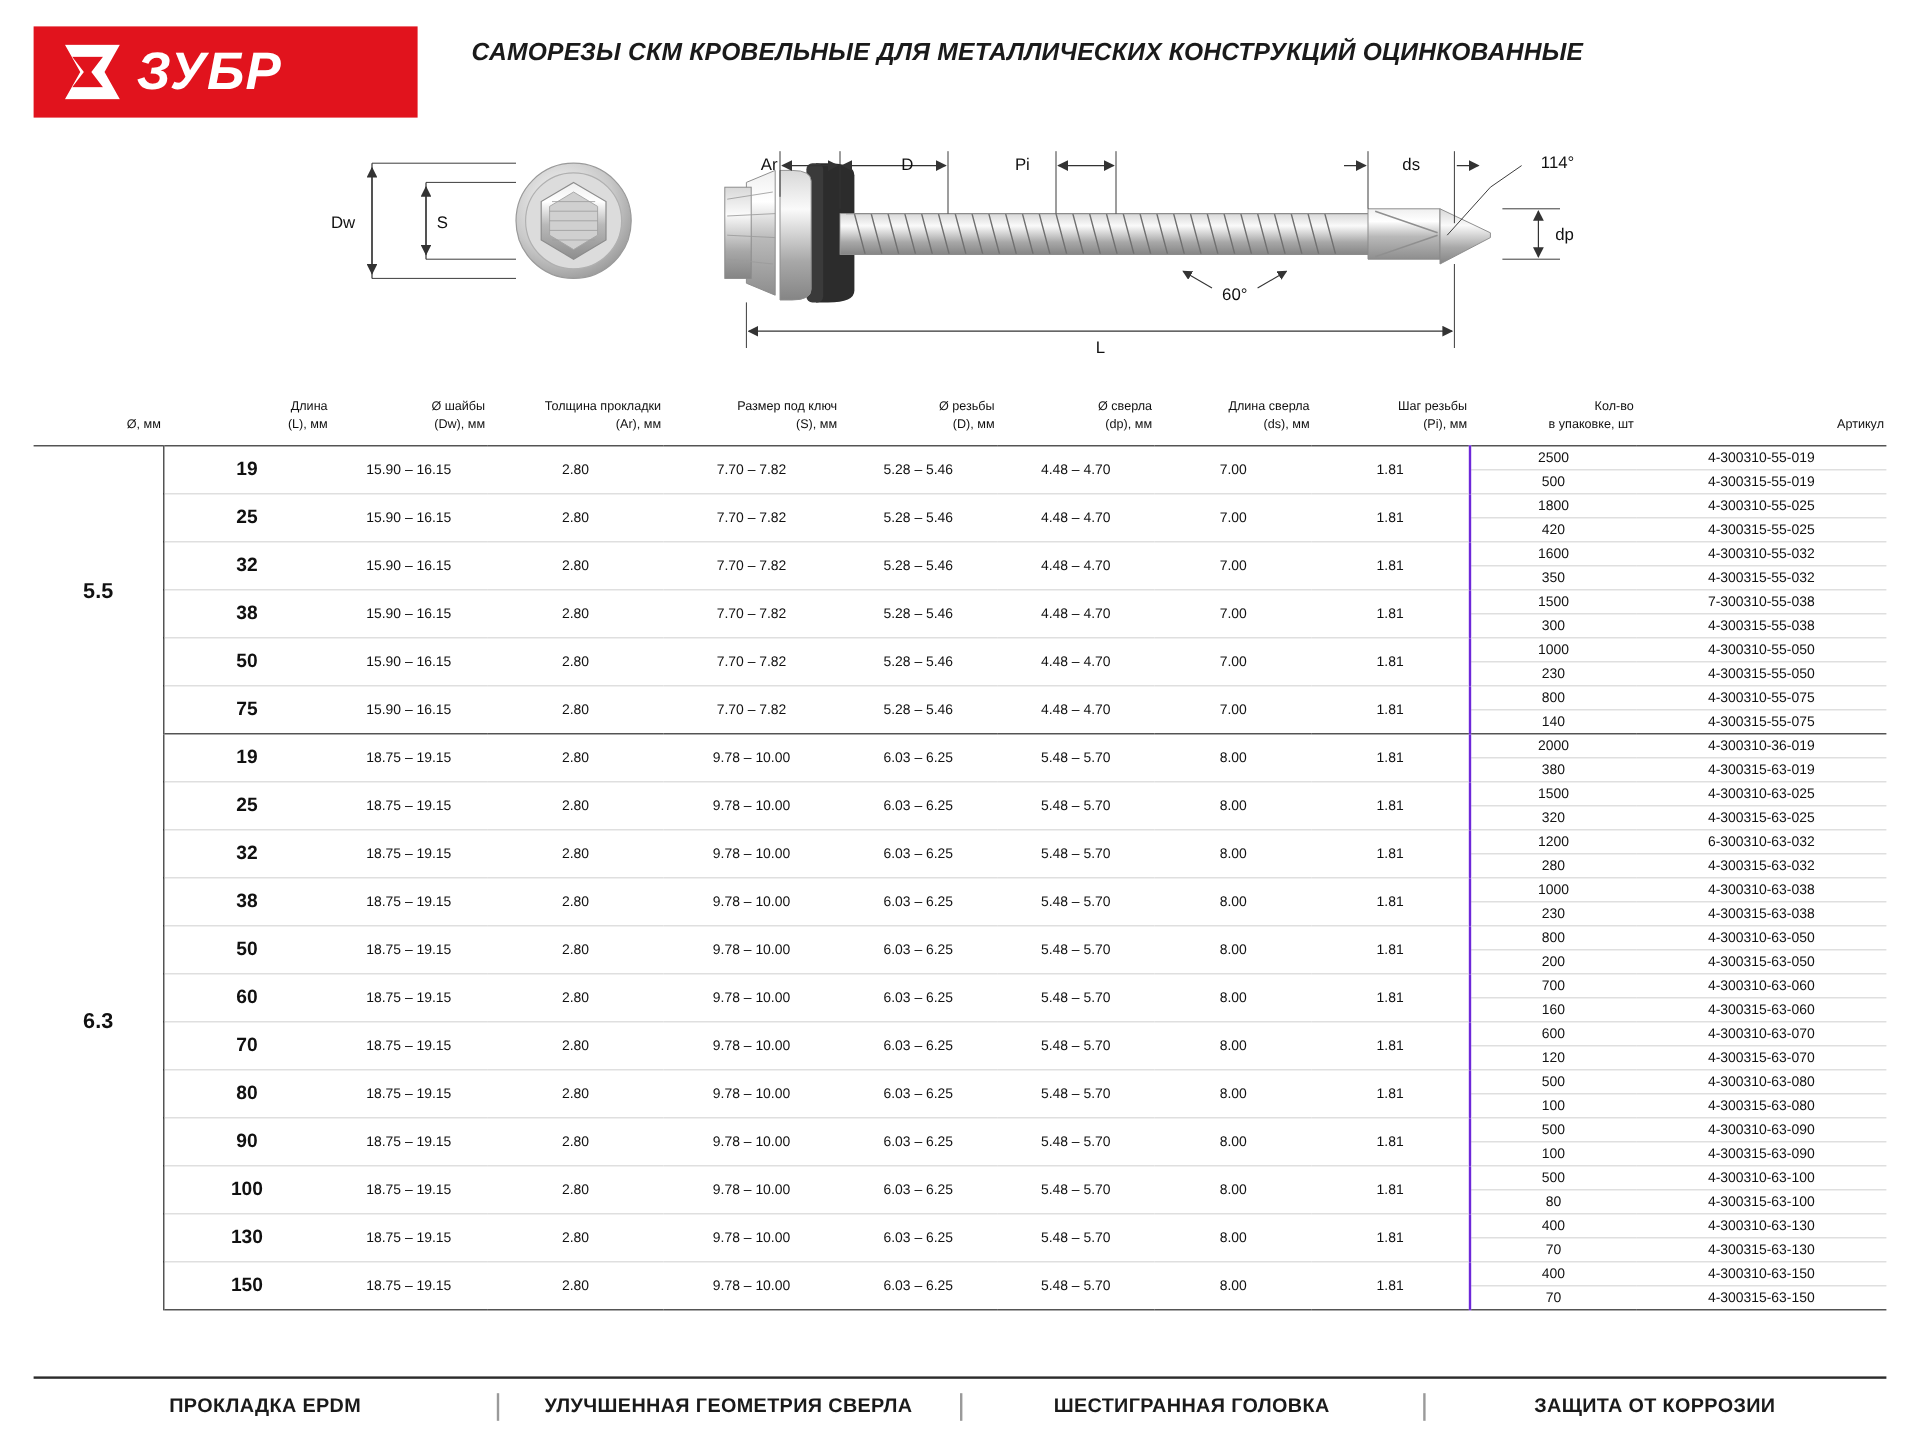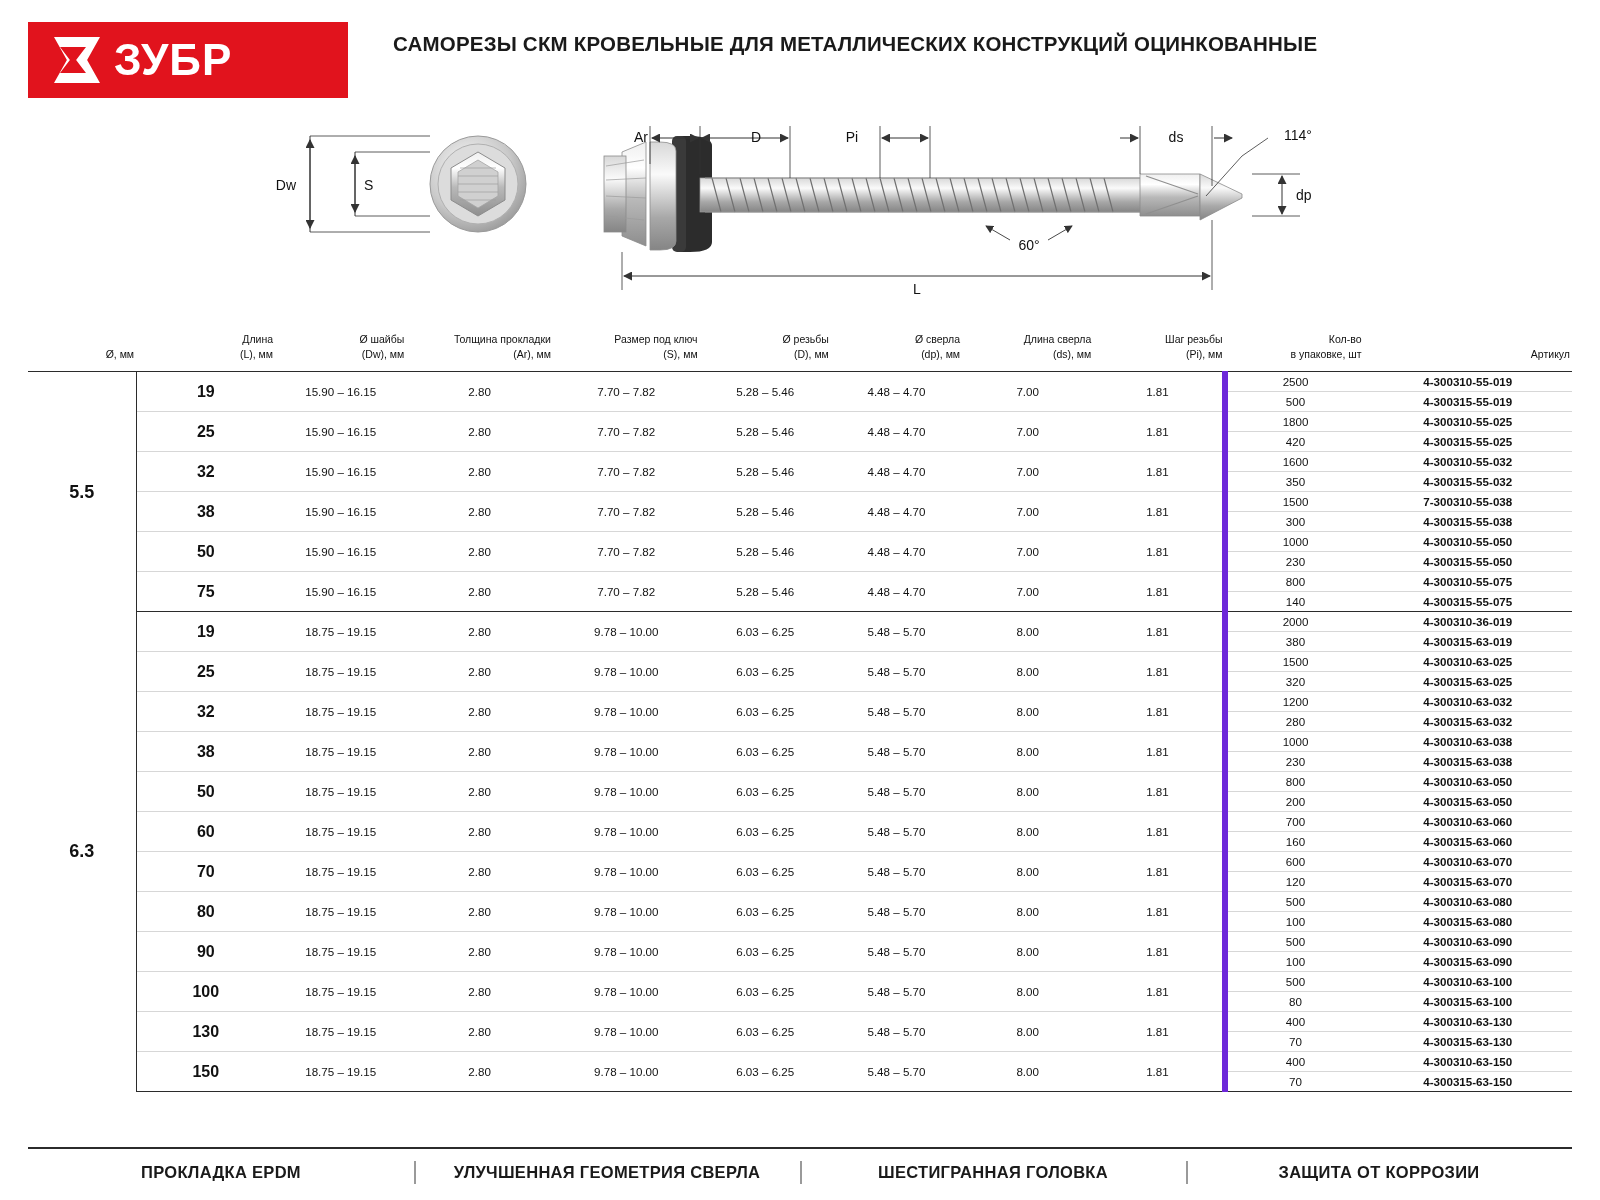--- a/index.html
+++ b/index.html
@@ -11,20 +11,21 @@
     color:#1a1a1a;
     position:relative;
     overflow:hidden;
   }
   
   .header {
     display:flex;
     align-items:flex-start;
     padding:22px 30px 0 28px;
     gap:34px;
+    font-style:italic;
   }
   .logo {
     width:320px;
     height:76px;
     background:#e1131d;
     display:flex;
     align-items:center;
     gap:14px;
     padding-left:26px;
     flex:0 0 auto;
@@ -92,24 +93,24 @@
   td.diam {
     font-size:18px;
     font-weight:bold;
     border-right:1.4px solid #2b2b2b;
     border-bottom:none;
     vertical-align:middle;
   }
   tr.group-end td { border-bottom:1.6px solid #2b2b2b; }
   td.len { font-size:16px; font-weight:bold; }
   .cellpad { padding:10px 2px; }
-  .pack-cell { padding:0; border-left:6px solid #6d28d9; }
+  .pack-cell { padding:0; border-left:2px solid #6d28d9; }
   .pack-cell div { padding:3px 2px; }
   .pack-cell div:first-child { border-bottom:1px solid #d7d7d7; }
-  .art-cell { padding:0;font-weight:bold; }
+  .art-cell { padding:0; }
   .art-cell div { padding:3px 2px; }
   .art-cell div:first-child { border-bottom:1px solid #d7d7d7; }
 
   
   .footer {
     position:absolute;
     left:28px; right:28px; bottom:18px;
     border-top:2px solid #2b2b2b;
     display:flex;
     align-items:flex-start;
@@ -482,21 +483,21 @@
           <td class="cellpad ">9.78 – 10.00</td>
           <td class="cellpad ">6.03 – 6.25</td>
           <td class="cellpad ">5.48 – 5.70</td>
           <td class="cellpad ">8.00</td>
           <td class="cellpad ">1.81</td>
           <td class="pack-cell">
             <div>1200</div>
             <div>280</div>
           </td>
           <td class="art-cell">
-            <div>4-300310-63-032</div>
+            <div>6-300310-63-032</div>
             <div>4-300315-63-032</div>
           </td>
         </tr>
         <tr>
           <td class="cellpad len">38</td>
           <td class="cellpad ">18.75 – 19.15</td>
           <td class="cellpad ">2.80</td>
           <td class="cellpad ">9.78 – 10.00</td>
           <td class="cellpad ">6.03 – 6.25</td>
           <td class="cellpad ">5.48 – 5.70</td>

